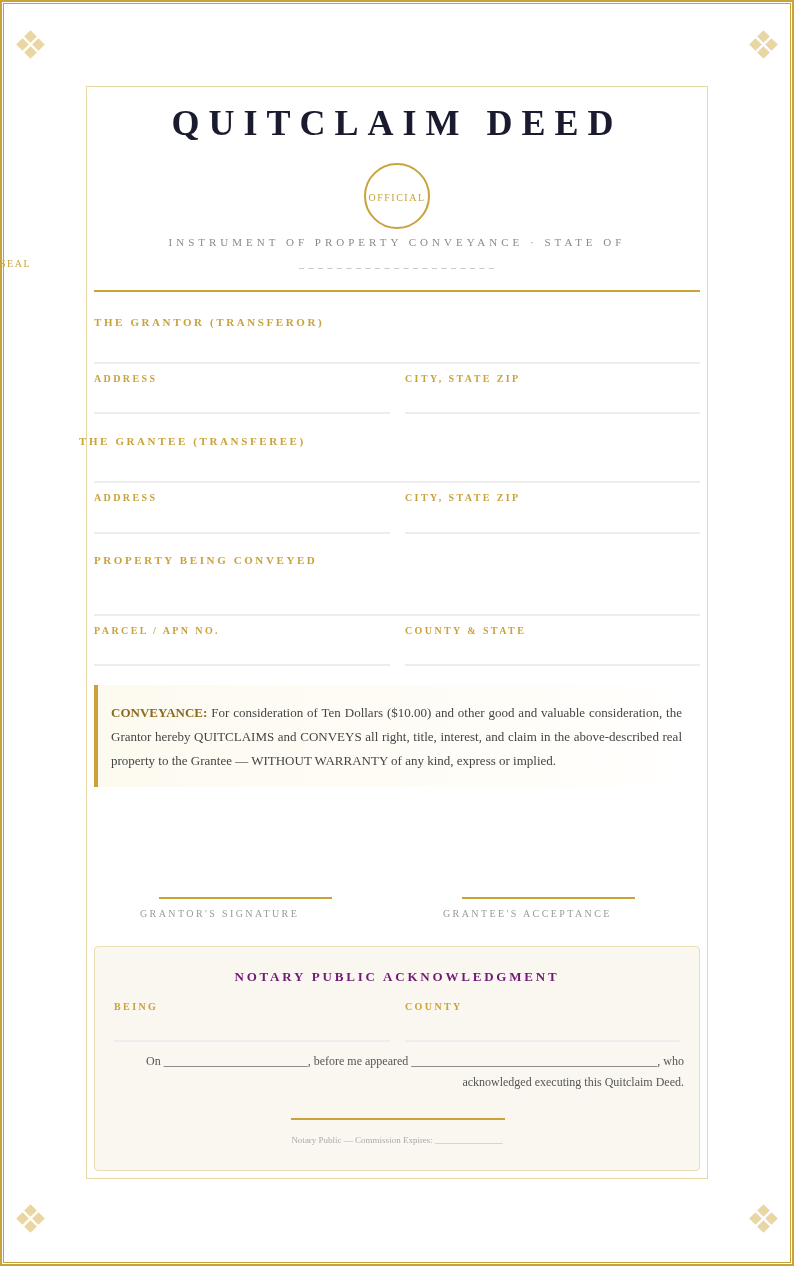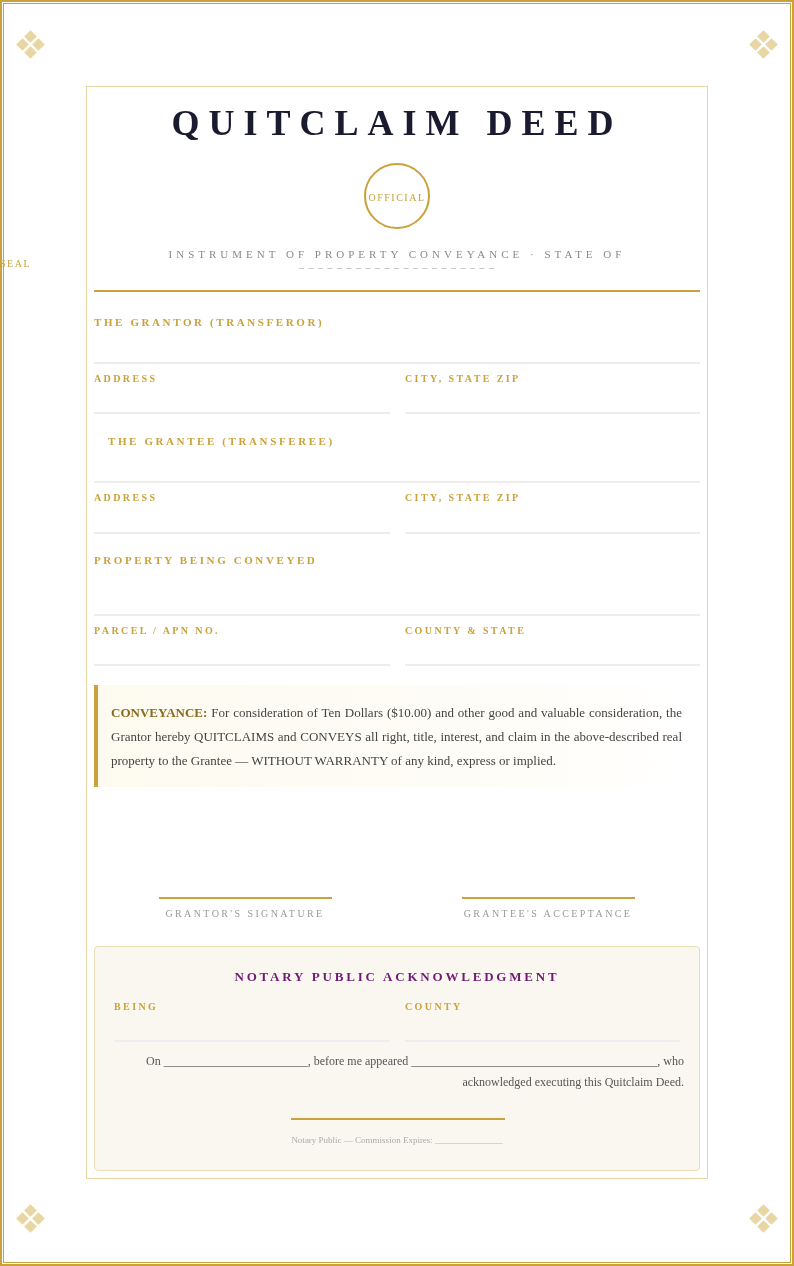--- a/index.html
+++ b/index.html
@@ -14,36 +14,36 @@
     .corner .d4 { left: 10px; top: 18px; }
     .c-tl { left: 16px; top: 30px; }
     .c-tr { left: 749px; top: 30px; }
     .c-bl { left: 16px; top: 1204px; }
     .c-br { left: 749px; top: 1204px; }
 
     .page { position: absolute; left: 86px; top: 86px; width: 622px; height: 1093px; box-sizing: border-box; border: 1px solid #e8d6a4; background: #fff; }
     .title { position: absolute; left: 0; top: 100px; width: 794px; text-align: center; font-size: 36px; font-weight: bold; letter-spacing: 9px; color: #1b1b2f; line-height: 46px; }
     .seal { position: absolute; left: 364px; top: 163px; width: 62px; height: 62px; border: 2px solid #c9a23a; border-radius: 50%; }
     .seal-top { position: absolute; left: 0; top: 192px; width: 794px; text-align: center; font-size: 10px; letter-spacing: 1.5px; color: #c9a23a; }
-    .subtitle { position: absolute; left: 0; top: 236px; width: 794px; text-align: center; font-size: 11px; letter-spacing: 4px; color: #8a8a8a; margin-top: 12px; }
+    .subtitle { position: absolute; left: 0; top: 236px; width: 794px; text-align: center; font-size: 11px; letter-spacing: 4px; color: #8a8a8a; }
     .state-line { position: absolute; left: 0; top: 258px; width: 794px; text-align: center; font-size: 10px; color: #8a8a8a; letter-spacing: 1px; }
     .state-line .dash { color: #9a9a9a; }
     .state-line .seal-bottom { position: absolute; left: 0; top: 0; width: 680px; text-align: left; color: #c9a23a; letter-spacing: 1.5px; }
     .gold-rule { position: absolute; left: 94px; top: 290px; width: 606px; height: 2px; background: #c9a23a; }
 
     .label { position: absolute; font-size: 10px; font-weight: bold; letter-spacing: 2.4px; color: #c9a23a; }
     .label.big { font-size: 11px; letter-spacing: 2.6px; }
     .line { position: absolute; height: 2px; background: #ededed; }
 
     .conv { position: absolute; left: 94px; top: 685px; width: 606px; height: 102px; box-sizing: border-box; border-left: 4px solid #c9a23a; background: linear-gradient(90deg, #fdfaf0 0%, #fffdf8 70%, #ffffff 100%); padding: 16px 18px 0 13px; }
     .conv p { margin: 0; font-size: 13px; line-height: 24px; color: #444; text-align: justify; }
     .conv b { color: #8a6a1e; }
 
     .sig-line { position: absolute; height: 2px; background: #c9a23a; }
-    .sig-label { position: absolute; font-size: 10px; letter-spacing: 2.4px; color: #9a9a9a; text-align: center; }
+    .sig-label { position: absolute; font-size: 10px; letter-spacing: 2.4px; color: #9a9a9a; text-align: left; }
 
     .notary { position: absolute; left: 94px; top: 946px; width: 606px; height: 225px; box-sizing: border-box; border: 1px solid #eadcb4; border-radius: 4px; background: #faf7f0; }
     .notary-title { position: absolute; left: 0; top: 22px; width: 604px; text-align: center; font-size: 13px; font-weight: bold; letter-spacing: 2.8px; color: #701a75; }
     .notary-text { position: absolute; left: 19px; top: 104px; width: 570px; font-size: 12px; line-height: 21px; color: #555; text-align: right; }
     .notary-sig { position: absolute; left: 196px; top: 171px; width: 214px; height: 2px; background: #c9a23a; }
     .notary-foot { position: absolute; left: 0; top: 188px; width: 604px; text-align: center; font-size: 9px; color: #aaa; }
   </style>
 </head>
 <body>
 
@@ -90,21 +90,21 @@
 
 <div class="gold-rule"></div>
 
 <div class="label big" style="left:94px; top:316px;">THE GRANTOR (TRANSFEROR)</div>
 <div class="line" style="left:94px; top:362px; width:606px;"></div>
 <div class="label" style="left:94px; top:373px;">ADDRESS</div>
 <div class="line" style="left:94px; top:412px; width:296px;"></div>
 <div class="label" style="left:405px; top:373px;">CITY, STATE ZIP</div>
 <div class="line" style="left:405px; top:412px; width:295px;"></div>
 
-<div class="label big" style="left:108px; top:435px;">THE GRANTEE (TRANSFEREE)</div>
+<div class="label big" style="left:79px; top:435px;">THE GRANTEE (TRANSFEREE)</div>
 <div class="line" style="left:94px; top:481px; width:606px;"></div>
 <div class="label" style="left:94px; top:492px;">ADDRESS</div>
 <div class="line" style="left:94px; top:532px; width:296px;"></div>
 <div class="label" style="left:405px; top:492px;">CITY, STATE ZIP</div>
 <div class="line" style="left:405px; top:532px; width:295px;"></div>
 
 <div class="label big" style="left:94px; top:554px;">PROPERTY BEING CONVEYED</div>
 <div class="line" style="left:94px; top:614px; width:606px;"></div>
 <div class="label" style="left:94px; top:625px;">PARCEL / APN NO.</div>
 <div class="line" style="left:94px; top:664px; width:296px;"></div>

